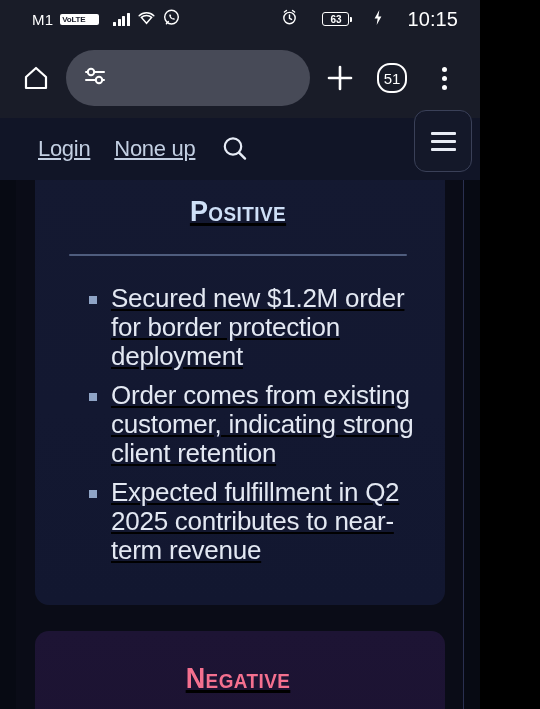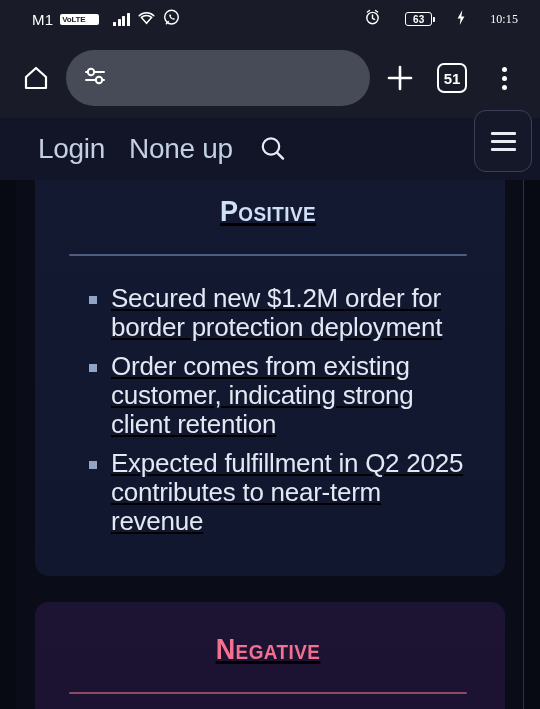--- a/index.html
+++ b/index.html
@@ -6,21 +6,21 @@
     margin: 0;
     padding: 0;
     background: #000;
   }
   body {
     font-family: "Liberation Sans", sans-serif;
     -webkit-font-smoothing: antialiased;
   }
   #screen {
     position: relative;
-    width: 540px;
+    width: 480px;
     height: 709px;
     overflow: hidden;
     background: #1d4ed8;
   }
 
   
   .statusbar {
     position: relative;
     height: 38px;
     background: #191c28;
@@ -90,24 +90,23 @@
     content: "";
     position: absolute;
     right: -4px;
     top: 4px;
     width: 2px;
     height: 5px;
     background: #fff;
     border-radius: 0 1px 1px 0;
   }
   .clock {
-    font-size: 12px;
+    font-size: 20px;
     color: #fff;
     letter-spacing: .1px;
-    font-family: Liberation Serif, serif;
   }
 
   
   .toolbar {
     height: 80px;
     background: #191c28;
     display: flex;
     align-items: center;
     padding: 0 14px;
     box-sizing: border-box;
@@ -139,26 +138,26 @@
     color: #ffffff;
     white-space: nowrap;
     overflow: hidden;
     letter-spacing: -0.2px;
   }
   .url .path { color: #a9acb6; }
   .tabcount {
     width: 30px;
     height: 30px;
     border: 2.4px solid #fff;
-    border-radius: 7px;
+    border-radius: 13px;
     display: flex;
     align-items: center;
     justify-content: center;
     font-size: 15px;
-    font-weight: bold;
+    font-weight: normal;
     color: #fff;
     box-sizing: border-box;
   }
   .kebab { display: flex; flex-direction: column; gap: 4px; align-items: center; }
   .kebab span { width: 5px; height: 5px; border-radius: 50%; background: #fff; display: block; }
 
   
   .siteheader {
     position: relative;
     height: 62px;
@@ -189,24 +188,25 @@
     transform-origin: left center;
     white-space: nowrap;
   }
   .nav-links {
     display: flex;
     align-items: center;
     gap: 24px;
     margin-left: 24px;
   }
   .nav-link {
-    font-size: 28px;
+    font-size: 22px;
     color: #c3cfe2;
     white-space: nowrap;
     letter-spacing: -0.3px;
+    text-decoration: underline;
   }
   .search-btn {
     margin-left: 20px;
     width: 40px; height: 40px;
     display: flex; align-items: center; justify-content: center;
     flex: none;
   }
   .menu-box {
     position: absolute;
     right: 8px;

